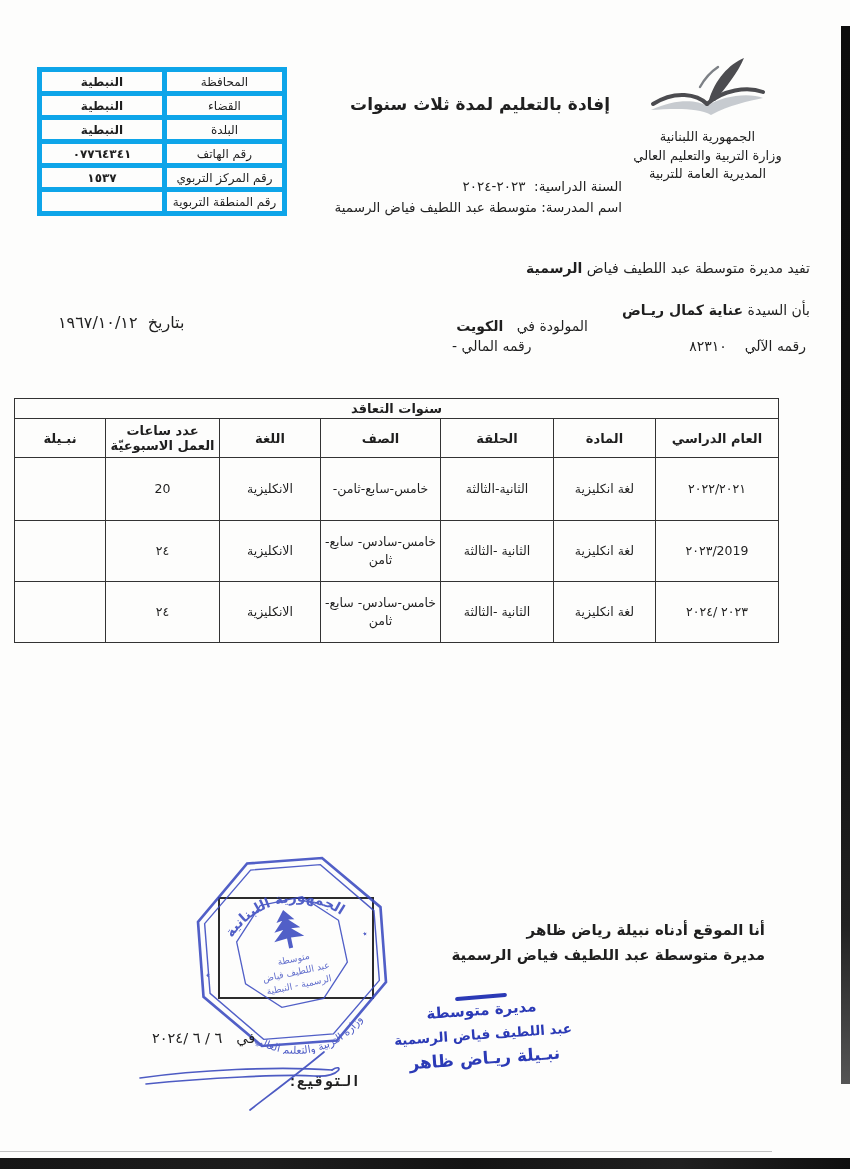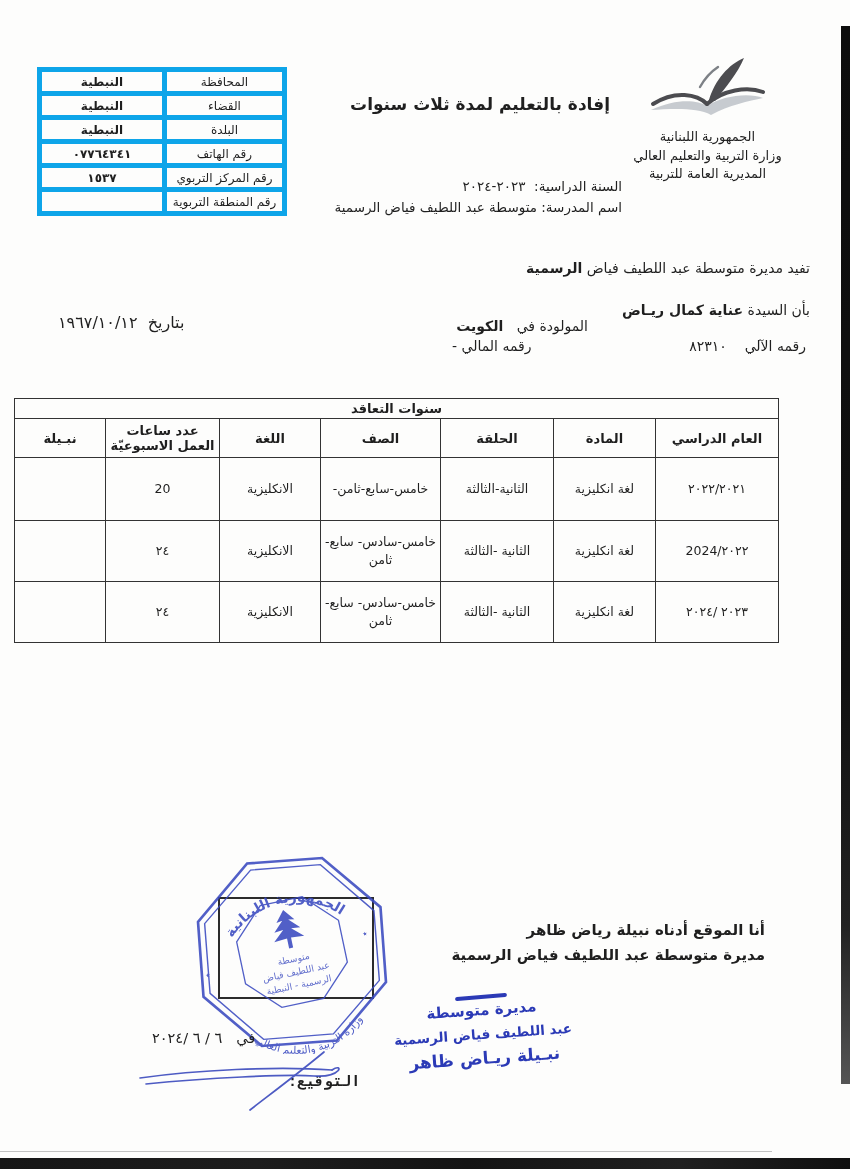--- a/index.html
+++ b/index.html
@@ -178,21 +178,21 @@
     <tr class="data-row first">
       <td><span class="num-ltr">٢٠٢٢/٢٠٢١</span></td>
       <td>لغة انكليزية</td>
       <td>الثانية-الثالثة</td>
       <td>خامس-سابع-ثامن-</td>
       <td>الانكليزية</td>
       <td>20</td>
       <td></td>
     </tr>
     <tr class="data-row">
-      <td><span class="num-ltr">2024/٢٠٢٢</span></td>
+      <td><span class="num-ltr">٢٠٢٣/2019</span></td>
       <td>لغة انكليزية</td>
       <td>الثانية -الثالثة</td>
       <td>خامس-سادس- سابع-ثامن</td>
       <td>الانكليزية</td>
       <td>٢٤</td>
       <td></td>
     </tr>
     <tr class="data-row">
       <td><span class="num-ltr">٢٠٢٤/ ٢٠٢٣</span></td>
       <td>لغة انكليزية</td>

